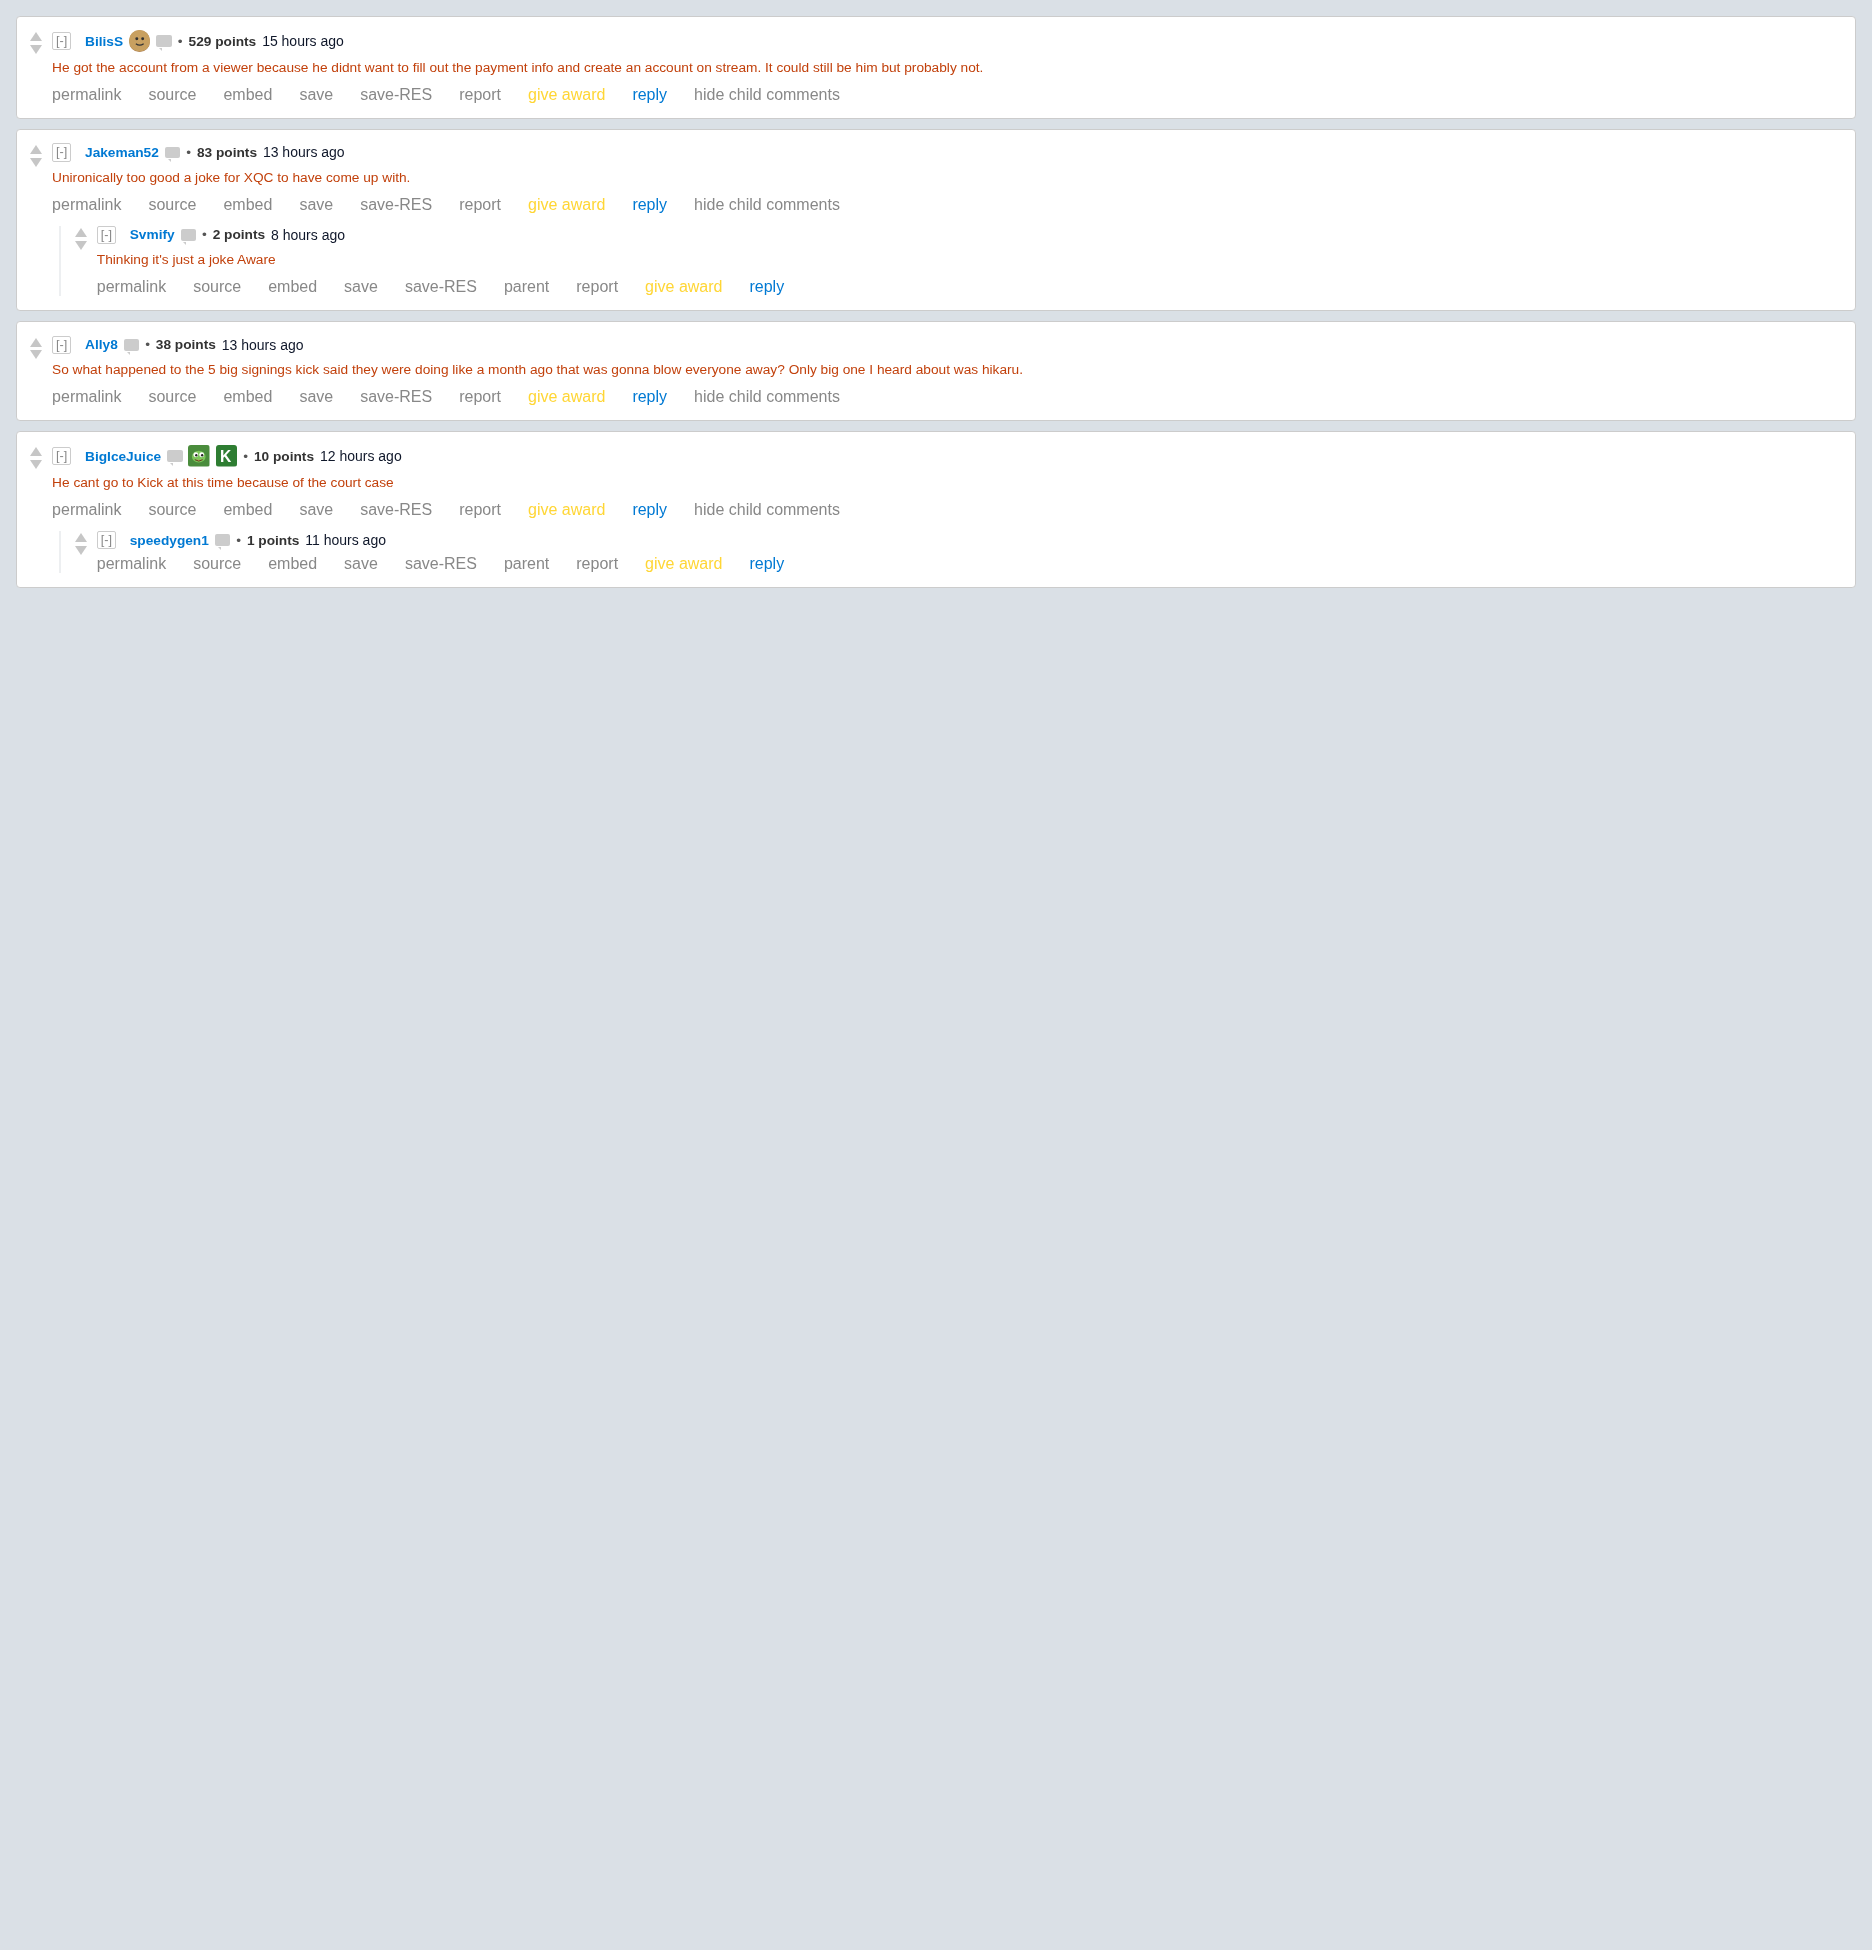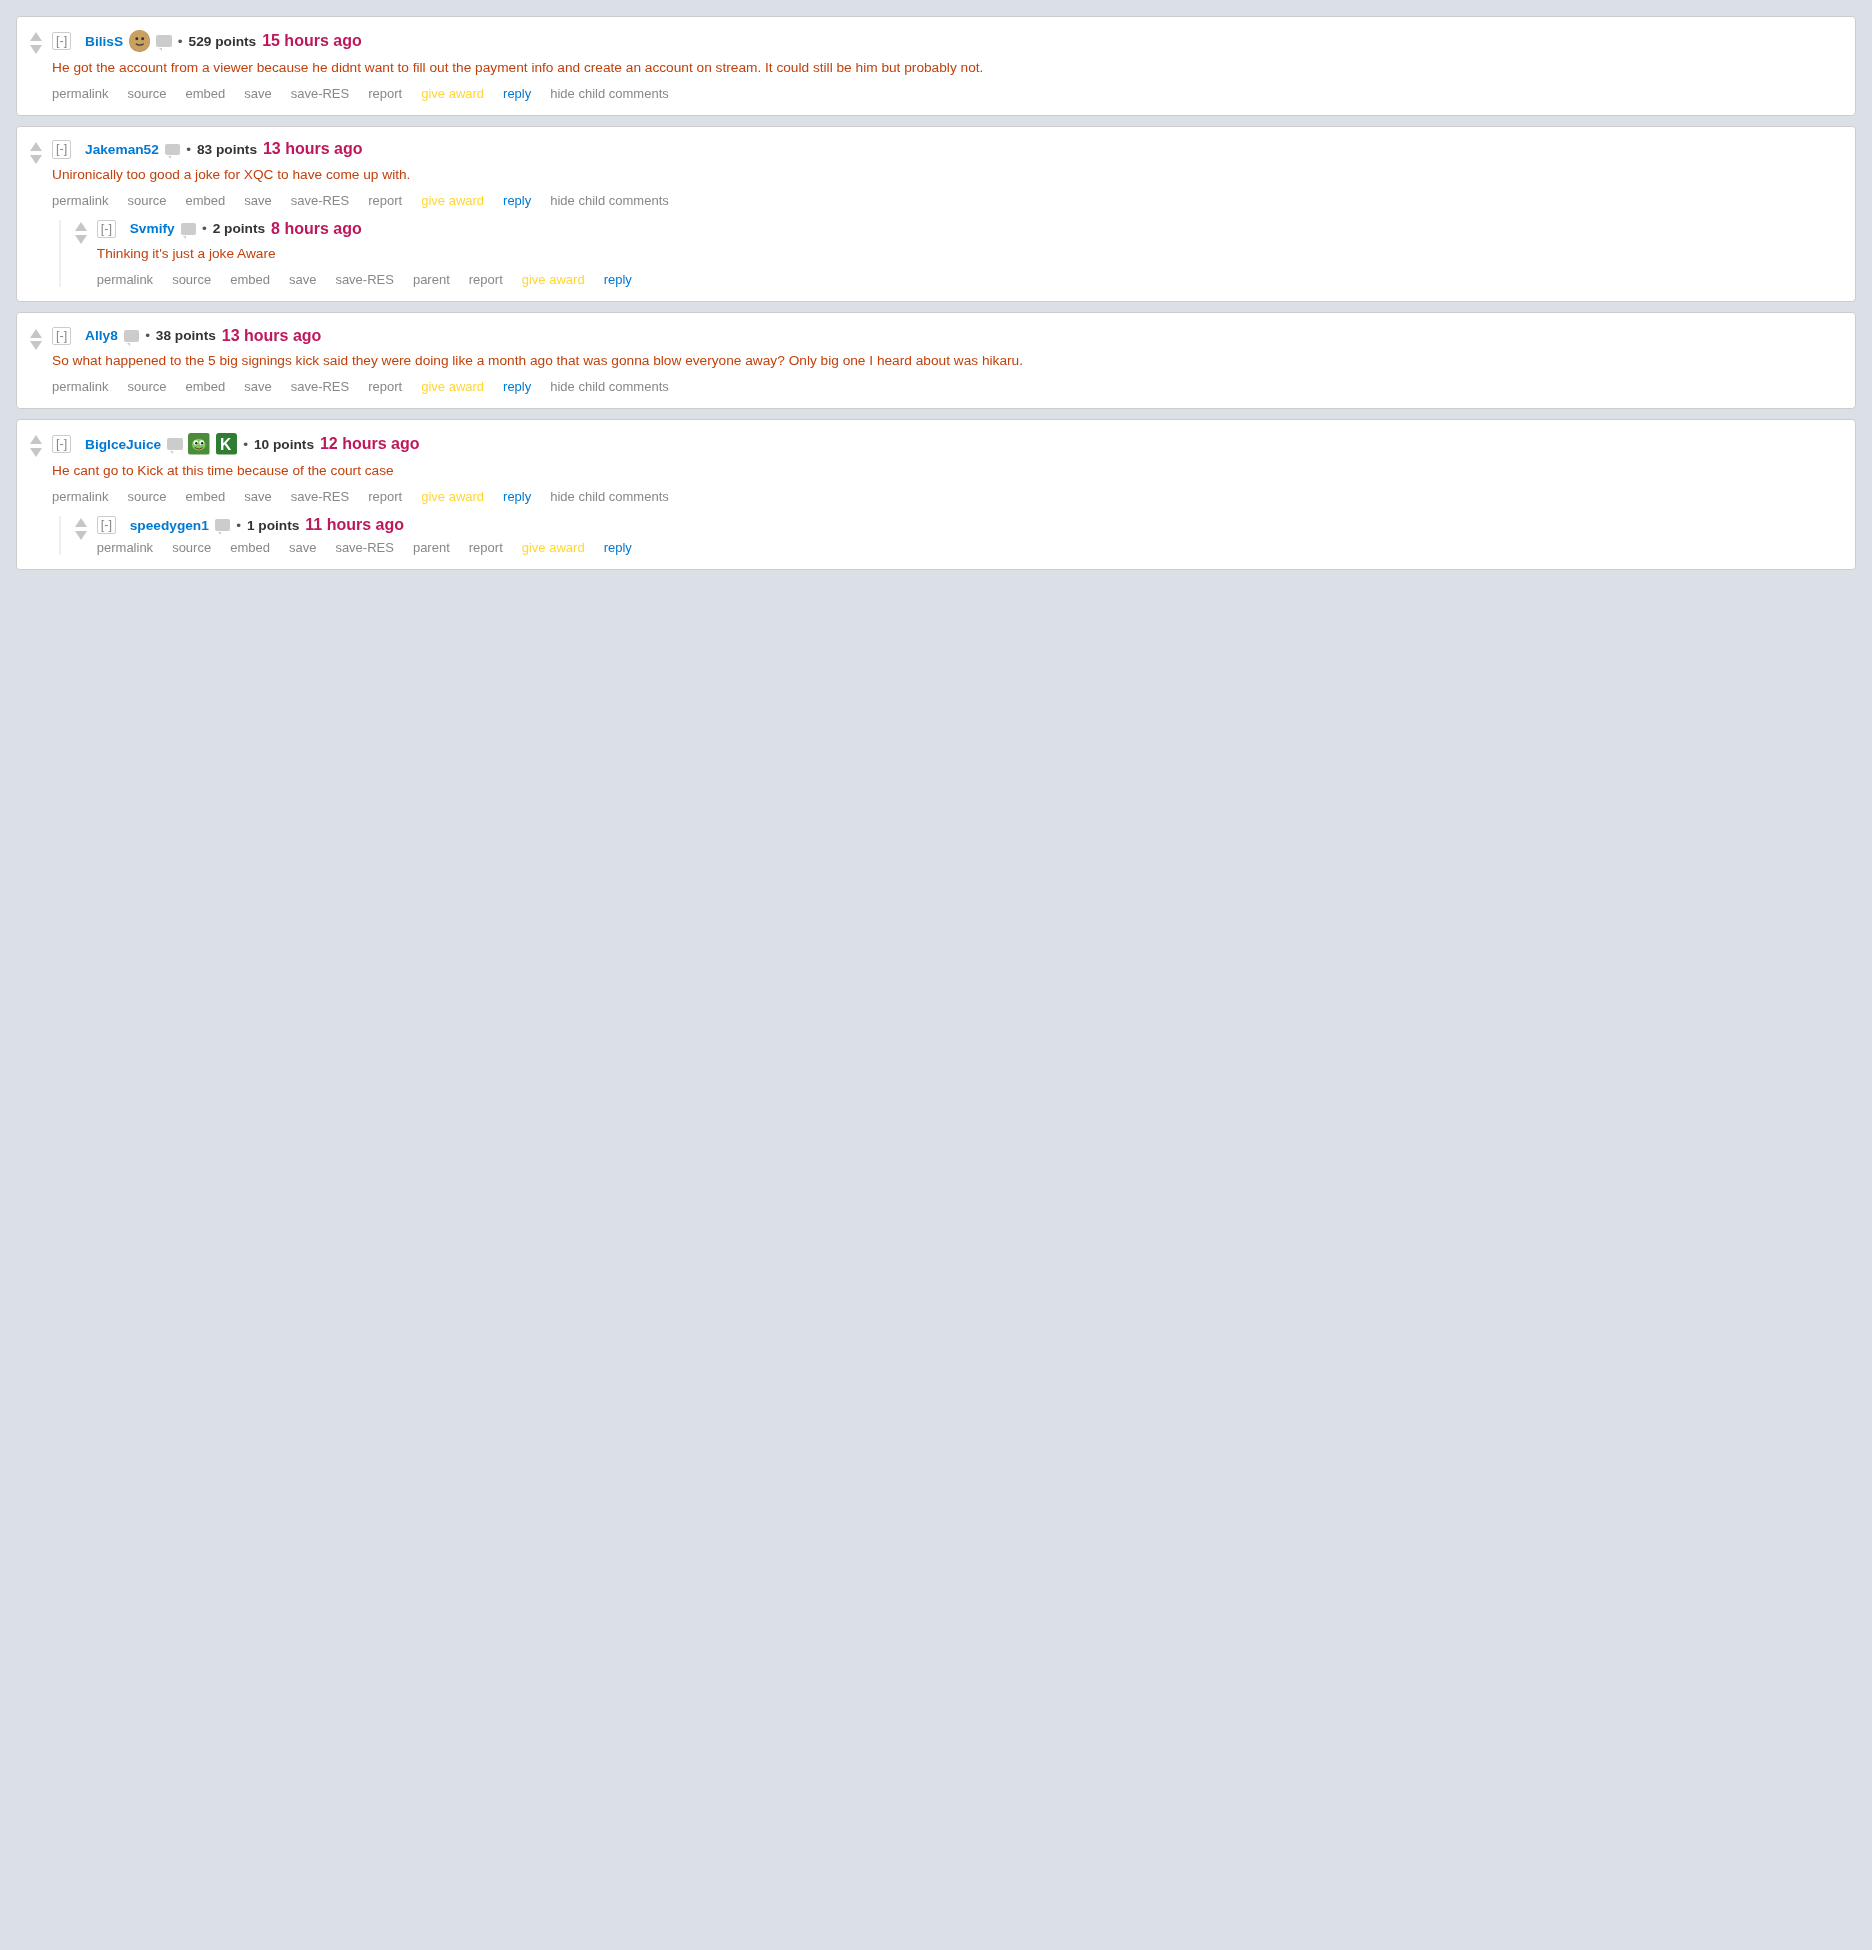--- a/index.html
+++ b/index.html
@@ -74,35 +74,34 @@
     }
     .bullet {
       color: #555;
     }
     .points {
       font-weight: bold;
       color: #333;
       text-align: right;
     }
     .timestamp {
-      color: #be185d;
-      font-size: 16px;
-      font-weight: bold;
+      color: #0f172a;
+      font-size: 14px;
     }
     .comment-text {
       color: #c2410c;
       line-height: 1.5;
       margin-bottom: 7.8px;
       font-size: 13.7px;
     }
     .action-bar {
       display: flex;
-      gap: 19px;
+      gap: 27px;
       flex-wrap: wrap;
-      font-size: 13px;
+      font-size: 16px;
       color: #888;
     }
     .action-link {
       color: #888;
       cursor: pointer;
       text-decoration: none;
     }
     .action-link.give-award {
       color: #ffd635;
     }

